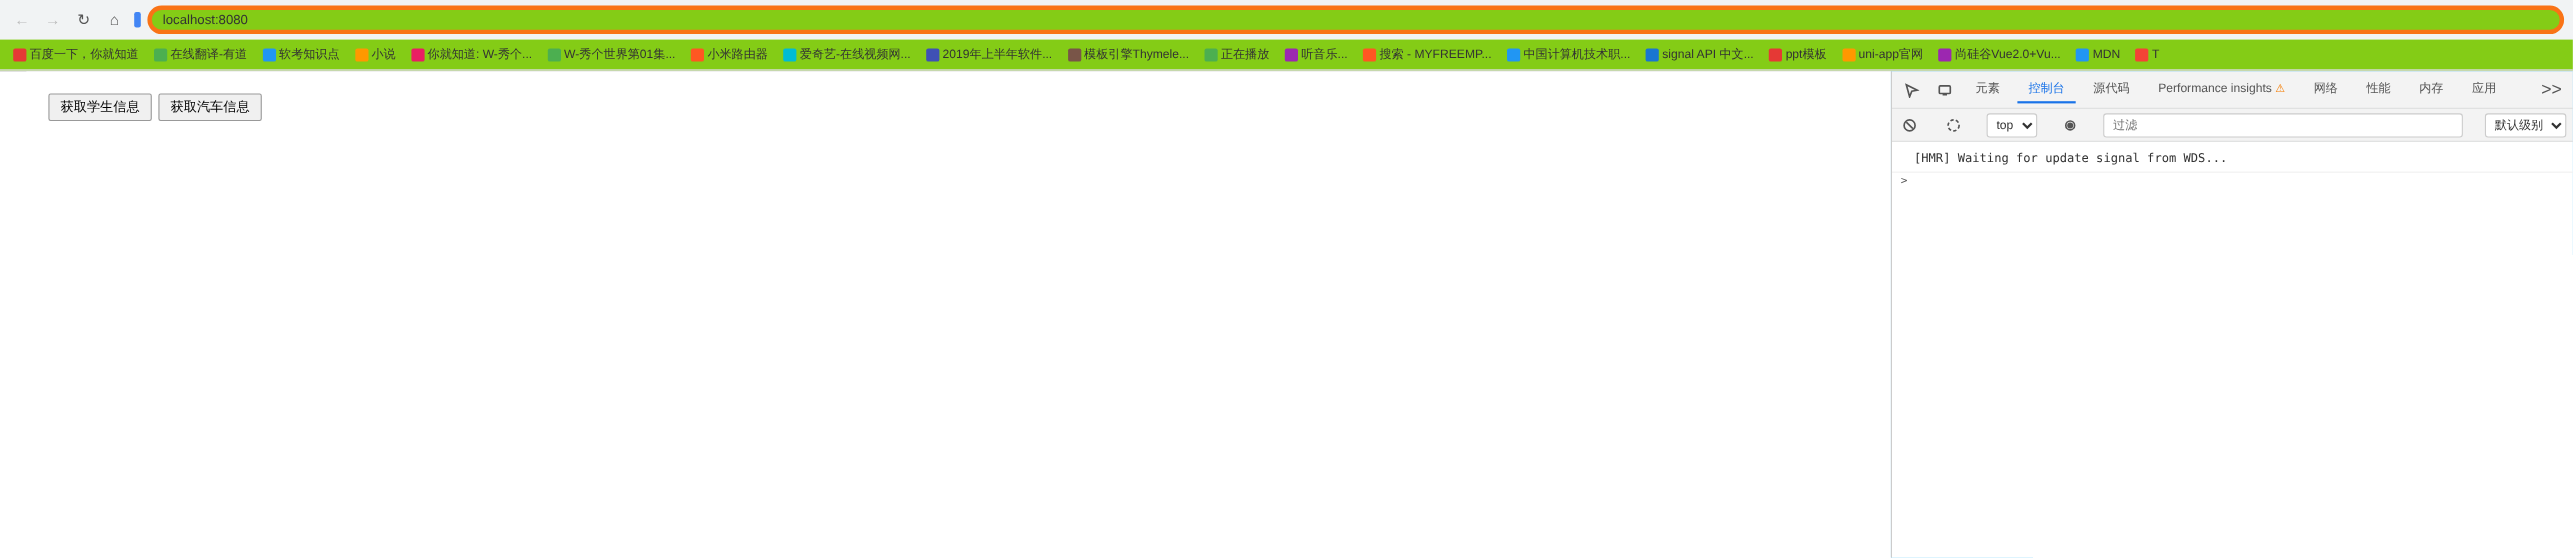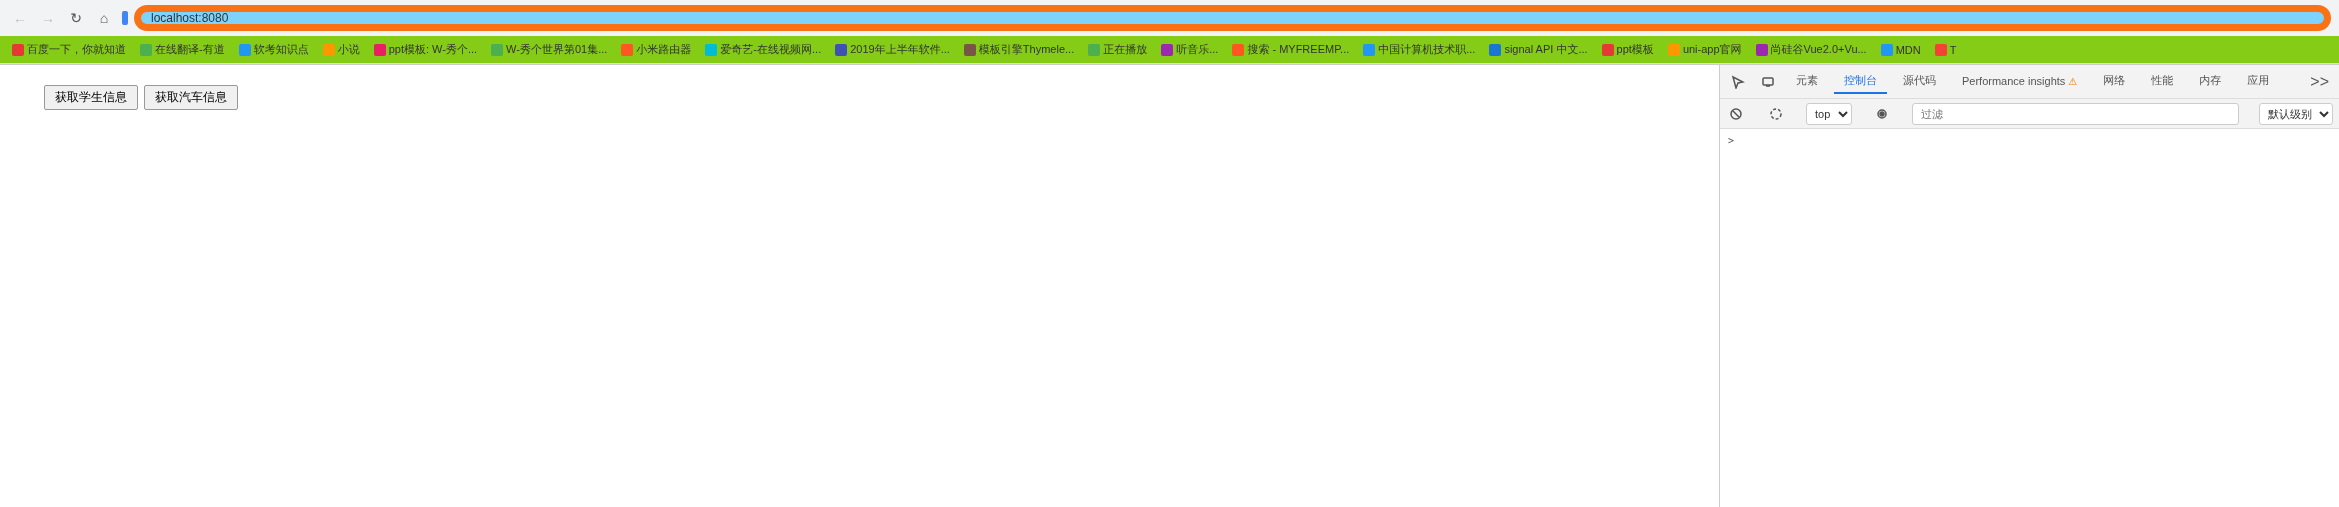--- a/index.html
+++ b/index.html
@@ -23,25 +23,25 @@
       cursor: pointer;
       display: flex; align-items: center; justify-content: center;
       border-radius: 50%;
       color: #555;
       font-size: 14px;
     }
     .nav-btn.disabled { color: #bbb; cursor: default; }
     .address-bar {
       flex: 1;
       height: 26px;
-      border: 7px solid #f97316;
+      border: 4px solid #f97316;
       border-radius: 13px;
       padding: 0 10px;
       font-size: 12px;
-      background: #7dd3fc;
+      background: #84cc16;
       outline: none;
       color: #333;
     }
 
     
     .bookmarks-bar {
       display: flex;
       align-items: center;
       height: 28px;
       padding: 0 6px;
@@ -253,21 +253,21 @@
       <div class="bookmark-item">
         <div class="bookmark-icon" style="background: rgb(33, 150, 243);"></div>
         <span>软考知识点</span>
       </div>
       <div class="bookmark-item">
         <div class="bookmark-icon" style="background: rgb(255, 152, 0);"></div>
         <span>小说</span>
       </div>
       <div class="bookmark-item">
         <div class="bookmark-icon" style="background: rgb(233, 30, 99);"></div>
-        <span>ppt模板: W-秀个...</span>
+        <span>你就知道: W-秀个...</span>
       </div>
       <div class="bookmark-item">
         <div class="bookmark-icon" style="background: rgb(76, 175, 80);"></div>
         <span>W-秀个世界第01集...</span>
       </div>
       <div class="bookmark-item">
         <div class="bookmark-icon" style="background: rgb(255, 87, 34);"></div>
         <span>小米路由器</span>
       </div>
       <div class="bookmark-item">
@@ -384,17 +384,18 @@
           <circle cx="7" cy="7" r="2" fill="#555"></circle>
         </svg>
       </button>
       <input class="console-filter-input" type="text" placeholder="过滤" style="">
       <select class="console-level-select">
         <option>默认级别</option>
       </select>
     </div>
 
     <div class="console-output">
+      <div class="console-message">[HMR] Waiting for update signal from WDS...</div>
       <div class="console-expand">&gt;</div>
     </div>
 
   </div>
 </div>
 
 </body></html>

